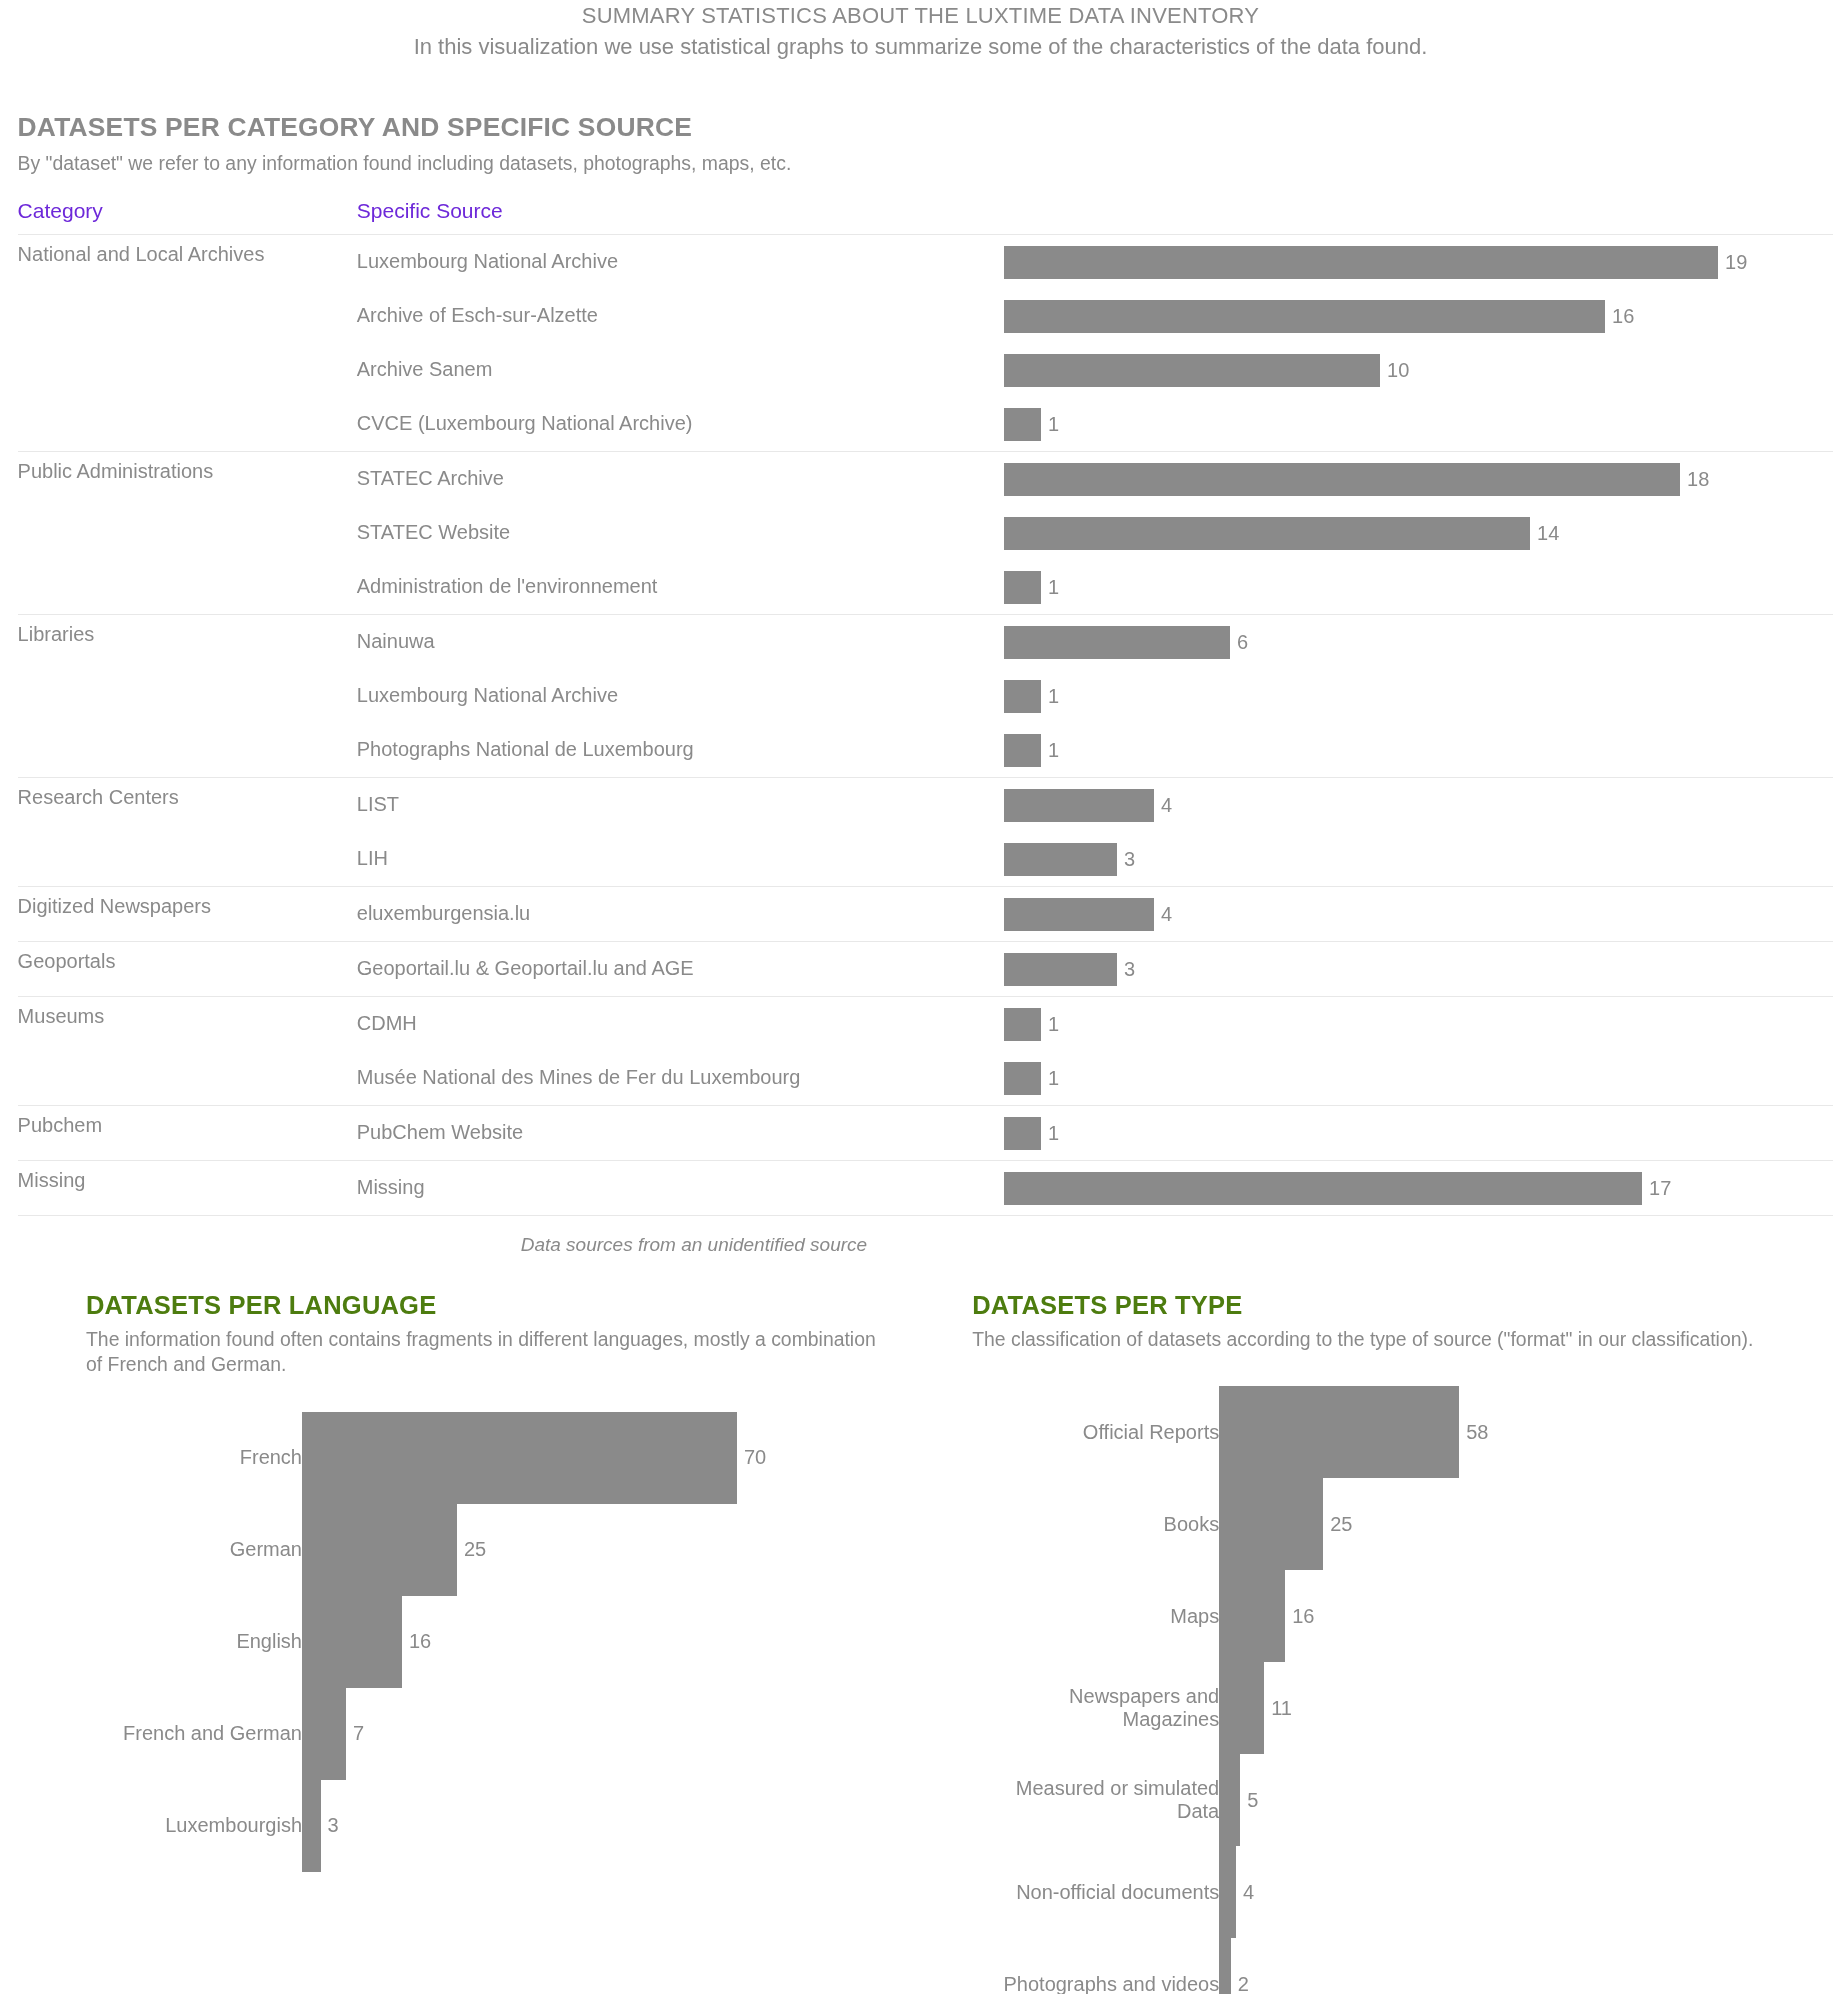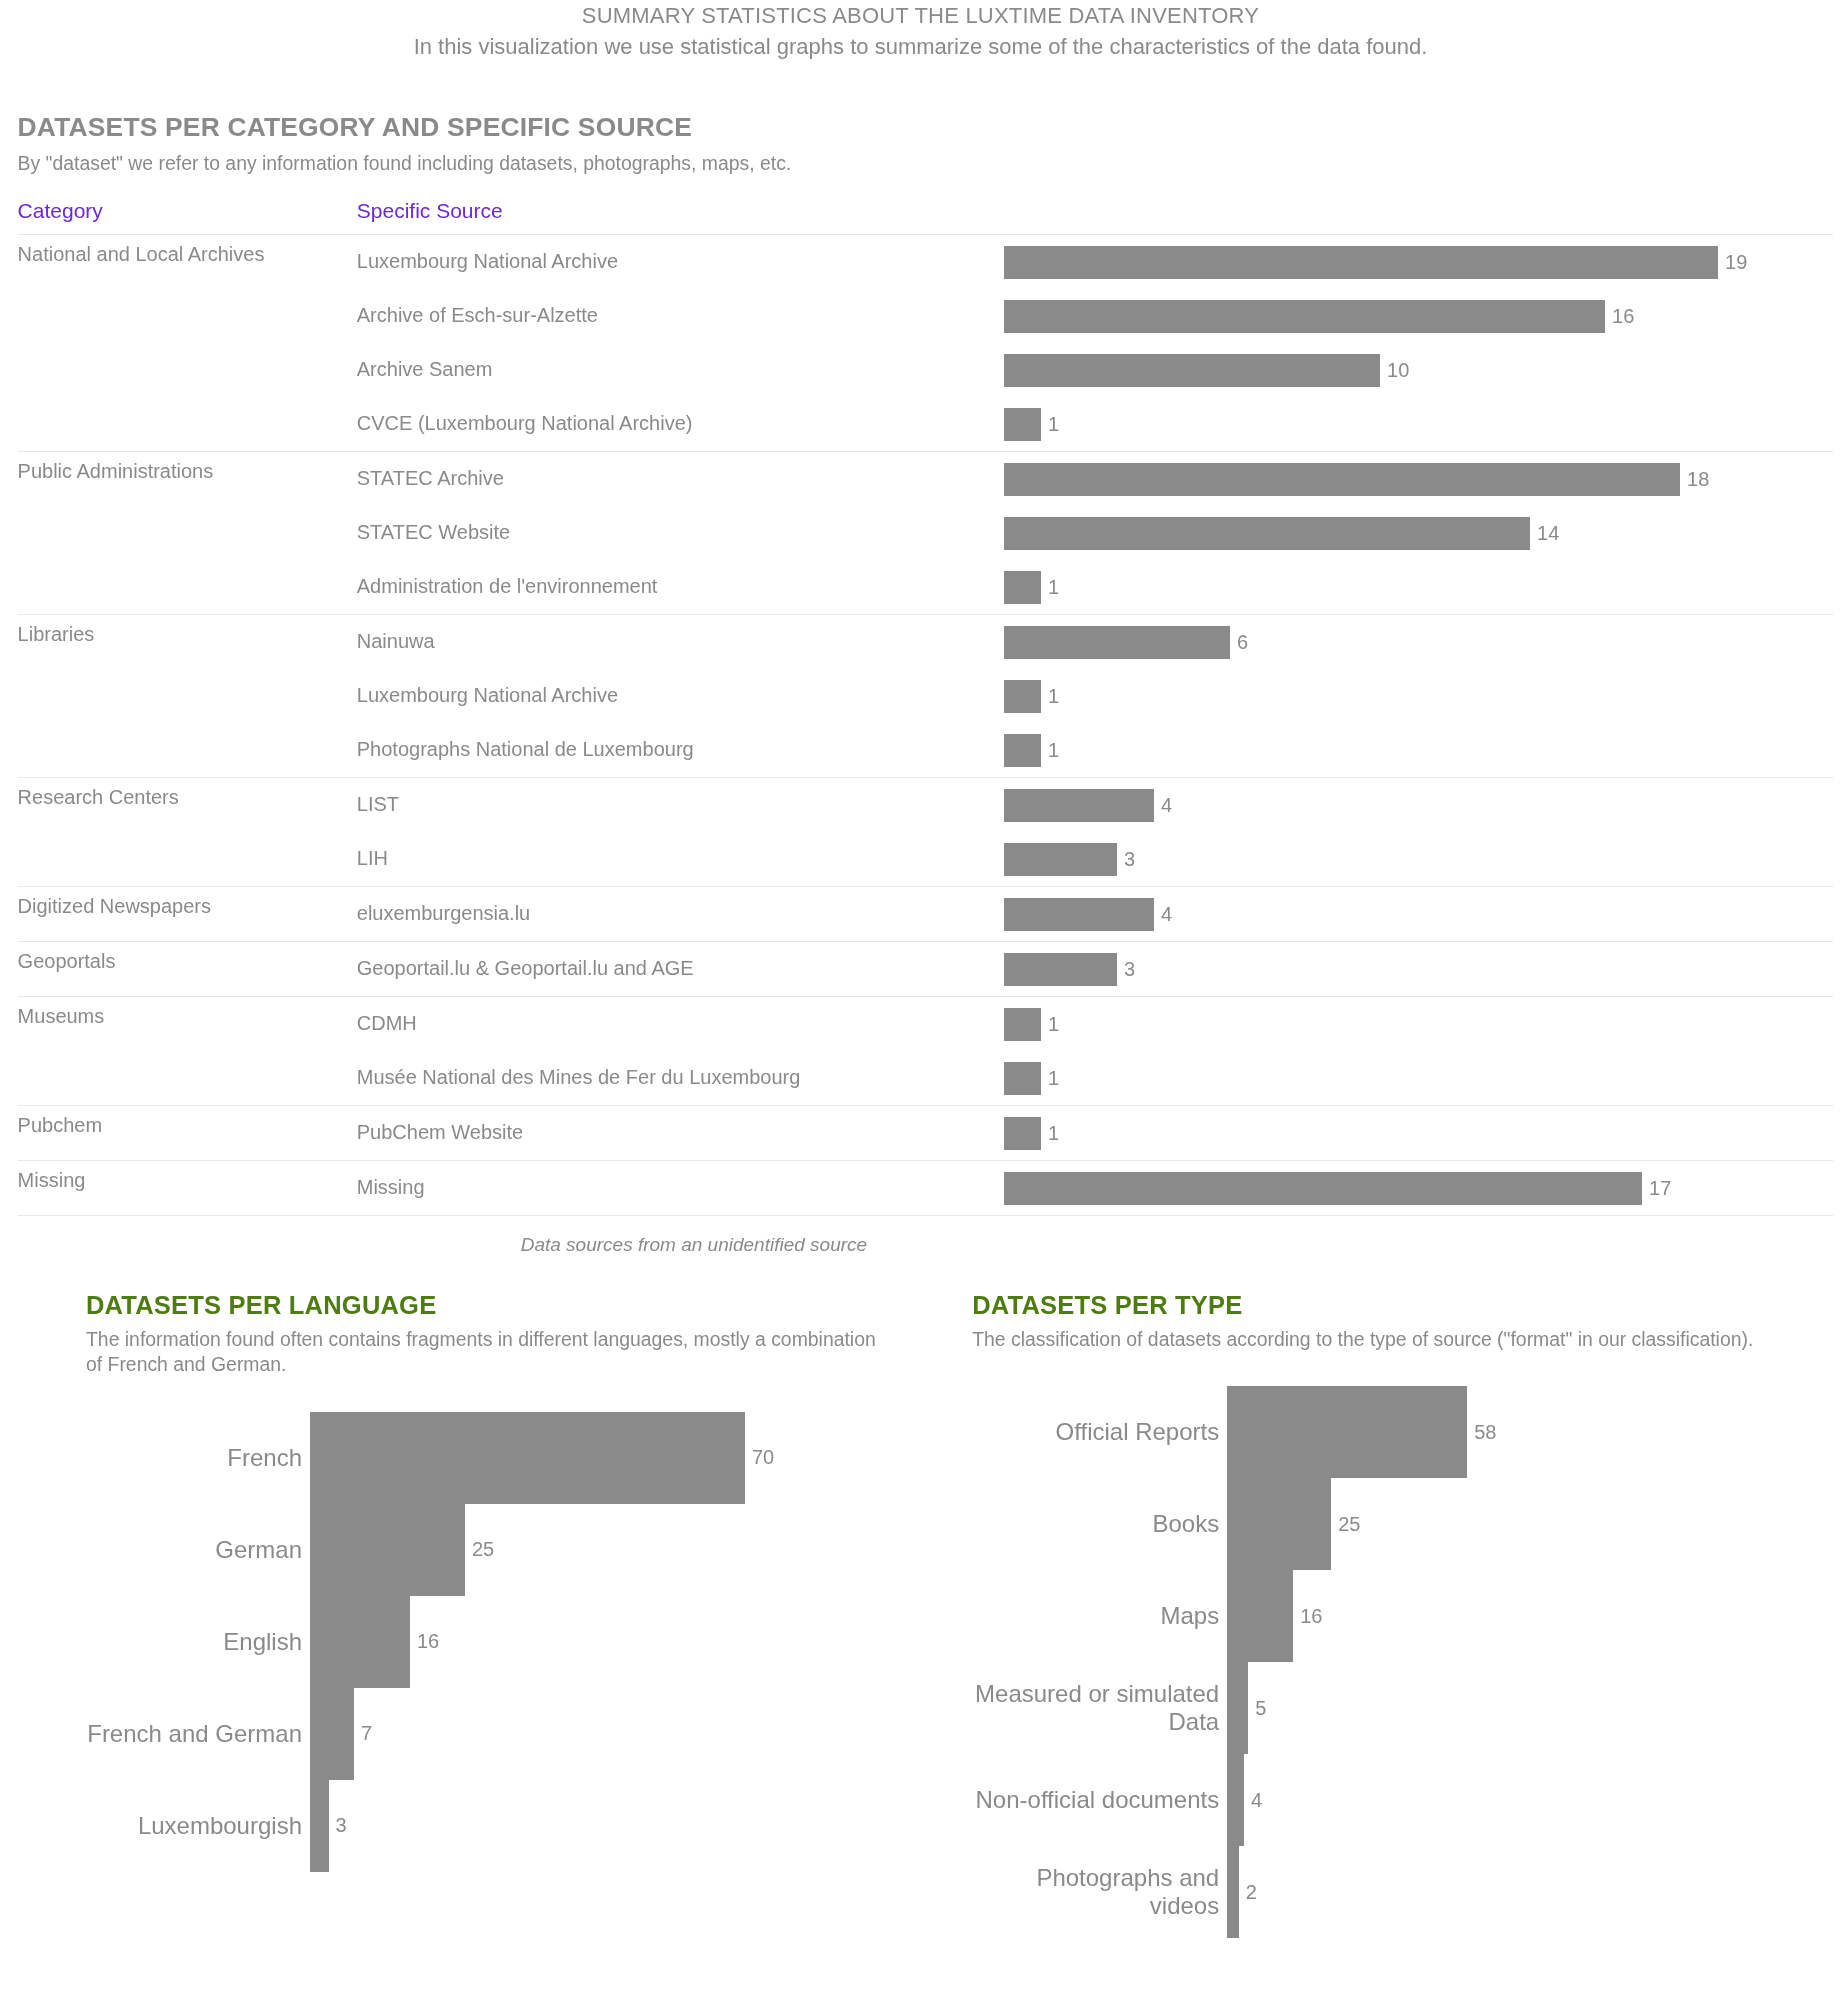--- a/index.html
+++ b/index.html
@@ -154,25 +154,24 @@
   }
 
   .chart-plot { margin-top: 34px; }
 
   .crow {
     display: flex;
     align-items: center;
     height: 92px;
   }
   .crow .clabel {
-    font-size: 24px;
+    font-size: 20px;
     color: #8a8a8a;
     text-align: right;
     line-height: 1.18;
-    padding-right: 8px;
     flex: 0 0 auto;
   }
   .crow .cbar {
     background: #8a8a8a;
     height: 100%;
     flex: 0 0 auto;
   }
   .crow .cval {
     font-size: 20px;
     color: #8a8a8a;
@@ -445,20 +444,25 @@
           <div class="clabel">Books</div>
           <div class="cbar" style="width: 104px;"></div>
           <div class="cval">25</div>
         </div>
         <div class="crow" style="height: 92px;">
           <div class="clabel">Maps</div>
           <div class="cbar" style="width: 66px;"></div>
           <div class="cval">16</div>
         </div>
         <div class="crow" style="height: 92px;">
+          <div class="clabel">Newspapers and Magazines</div>
+          <div class="cbar" style="width: 45px;"></div>
+          <div class="cval">11</div>
+        </div>
+        <div class="crow" style="height: 92px;">
           <div class="clabel">Measured or simulated Data</div>
           <div class="cbar" style="width: 21px;"></div>
           <div class="cval">5</div>
         </div>
         <div class="crow" style="height: 92px;">
           <div class="clabel">Non-official documents</div>
           <div class="cbar" style="width: 16.7px;"></div>
           <div class="cval">4</div>
         </div>
         <div class="crow" style="height: 92px;">

